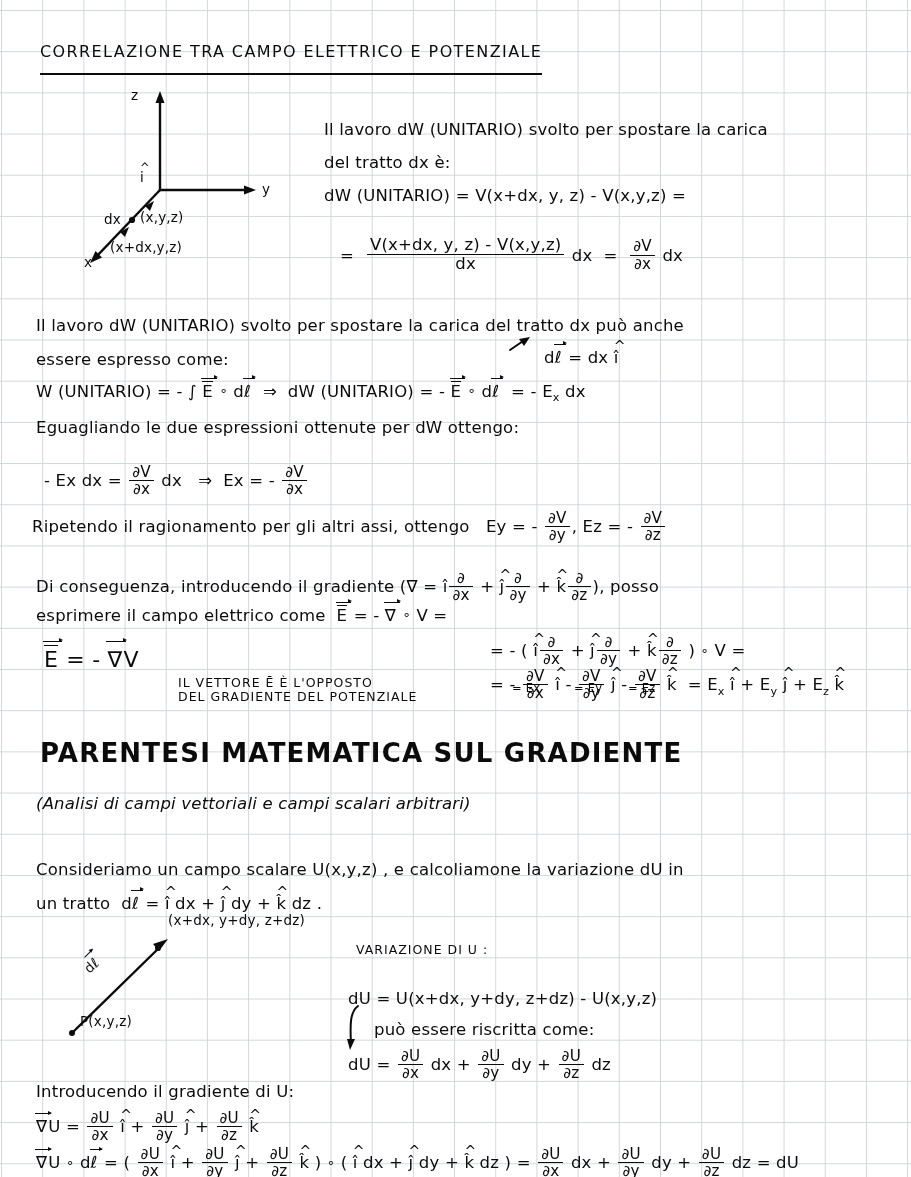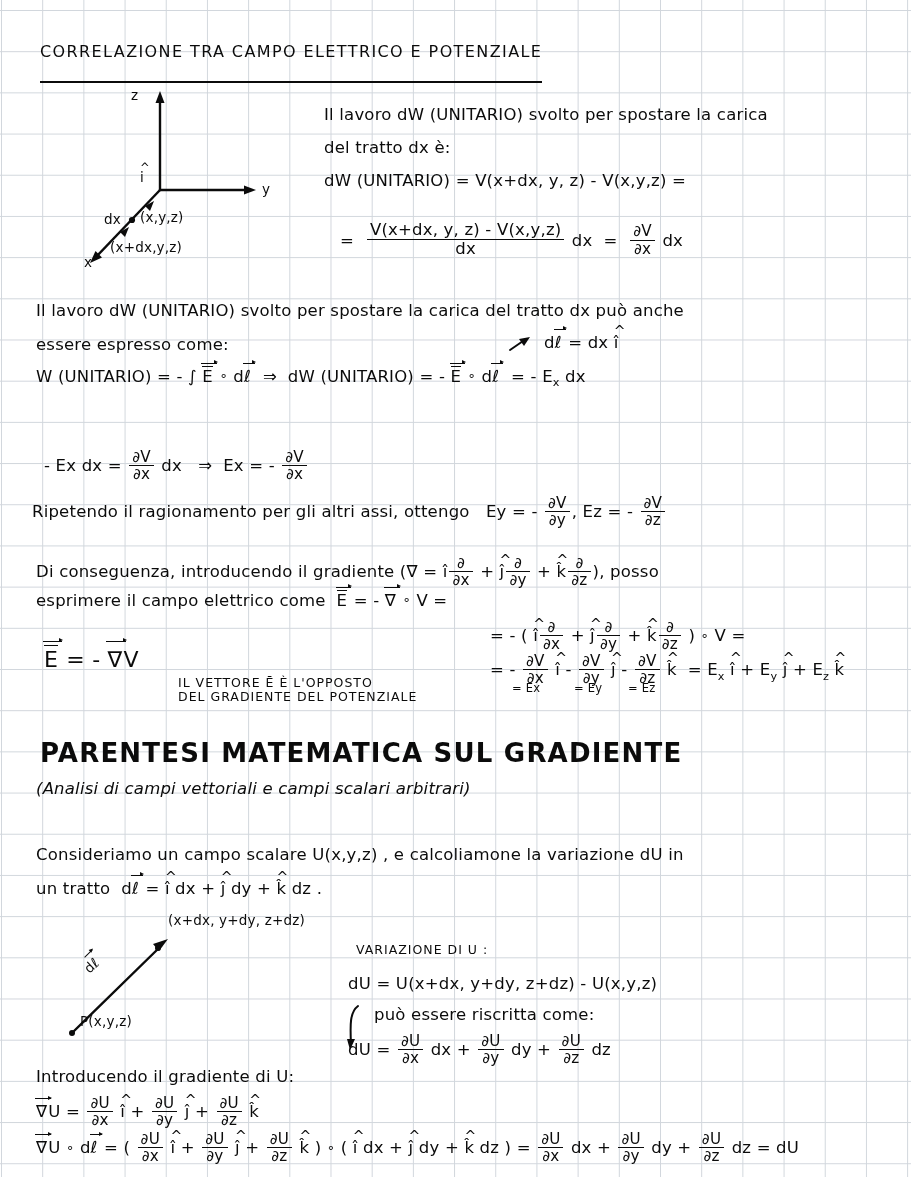--- a/index.html
+++ b/index.html
@@ -25,30 +25,30 @@
   #sheet{position:absolute;left:0;top:0;width:911px;height:1177px;}
 
   .hw{
     position:absolute;
     font-family:"DejaVu Sans", sans-serif;
     color:#0b0b0b;
     white-space:nowrap;
     line-height:1.05;
     letter-spacing:.2px;
   }
-  .body   {font-size:16.5px;}
+  .body   {font-size:16.5px;margin-top:15px;}
   .small  {font-size:13.5px;}
   .tiny   {font-size:11.5px;}
   .capsS  {font-size:12.5px;letter-spacing:1.0px;}
   .big    {font-size:26px;font-weight:bold;letter-spacing:1.2px;}
 
   .title{
     font-size:16px;letter-spacing:1.4px;
   }
-  .ul{border-bottom:2.6px solid #0b0b0b;padding-bottom:20px;}
+  .ul{border-bottom:2.6px solid #0b0b0b;padding-bottom:12px;}
 
   
   .frac{display:inline-block;vertical-align:-0.48em;text-align:center;line-height:1.0;margin:0 2px;}
   .frac .n{display:block;padding:0 3px;font-size:.92em;}
   .frac .d{display:block;border-top:1.7px solid #0b0b0b;padding:1px 3px 0;font-size:.92em;}
   .bigfrac .n{font-size:1em;}
   .bigfrac .d{font-size:1em;}
 
   
   .vec{position:relative;display:inline-block;padding-right:1px;}
@@ -141,20 +141,21 @@
   <div class="hw body" style="left:544px;top:334px;">
     d<span class="vec">ℓ</span> = dx <span class="hat">î</span>
   </div>
 
   <div class="hw body" style="left:36px;top:368px;">
     W (UNITARIO) = - ∫ <span class="vec"><span class="bar">E</span></span> <span class="dot">∘</span> d<span class="vec">ℓ</span>
     &nbsp;⇒&nbsp; dW (UNITARIO) = - <span class="vec"><span class="bar">E</span></span> <span class="dot">∘</span> d<span class="vec">ℓ</span>
     &nbsp;= - E<sub>x</sub> dx
   </div>
 
+  <div class="hw body" style="left:36px;top:404px;">Eguagliando le due espressioni ottenute per dW ottengo:</div>
 
   <div class="hw body" style="left:44px;top:450px;">
     <span>- Ex dx</span> =
     <span class="frac">
       <span class="n">∂V</span>
       <span class="d">∂x</span>
     </span>
     <span>dx</span>
     &nbsp;&nbsp;<span>⇒</span>&nbsp;
     <span>Ex</span> =

